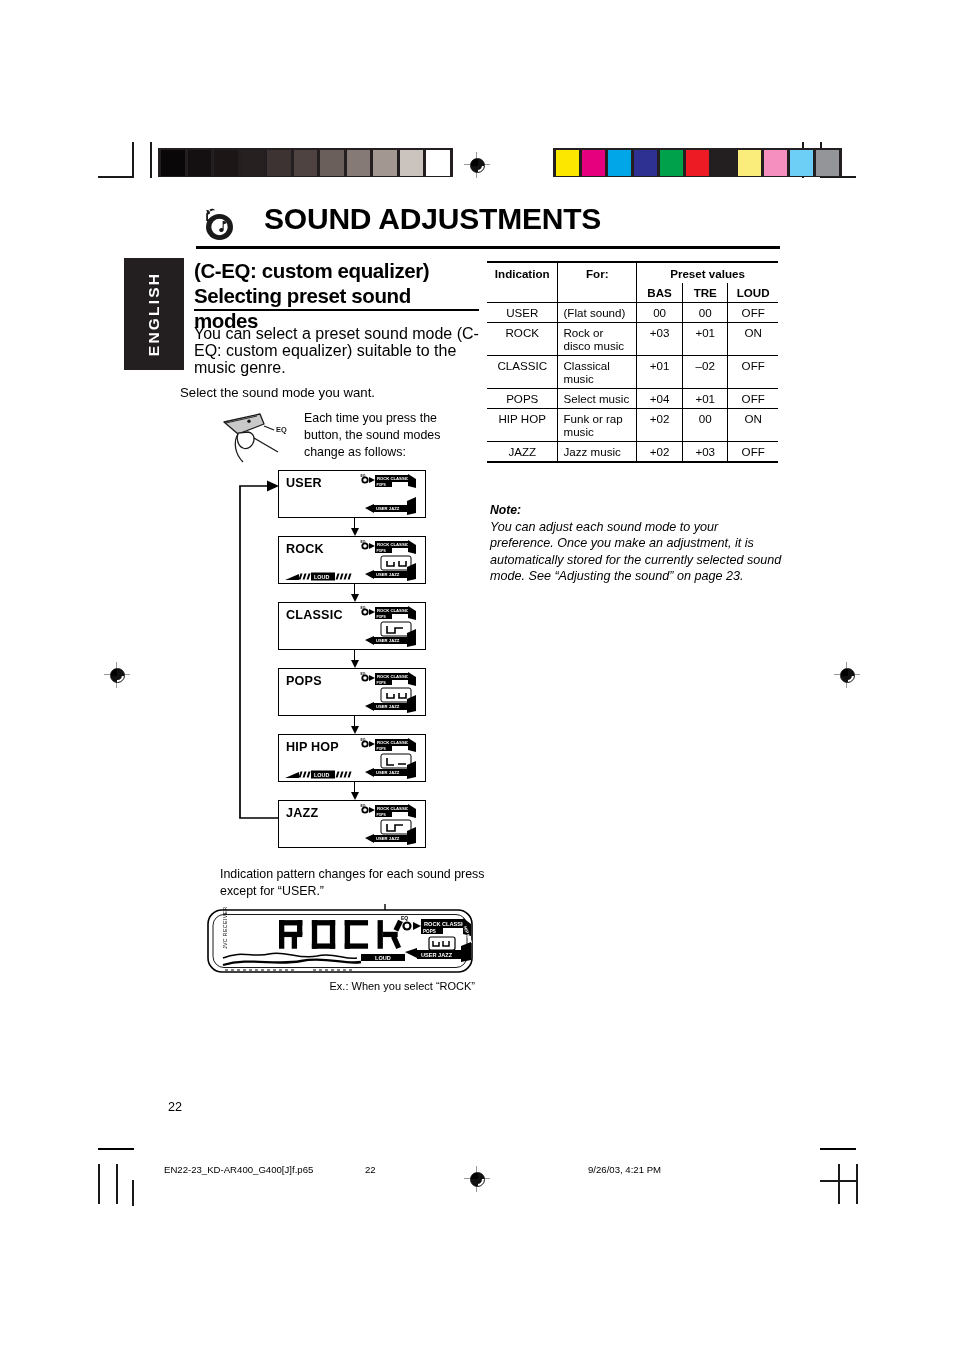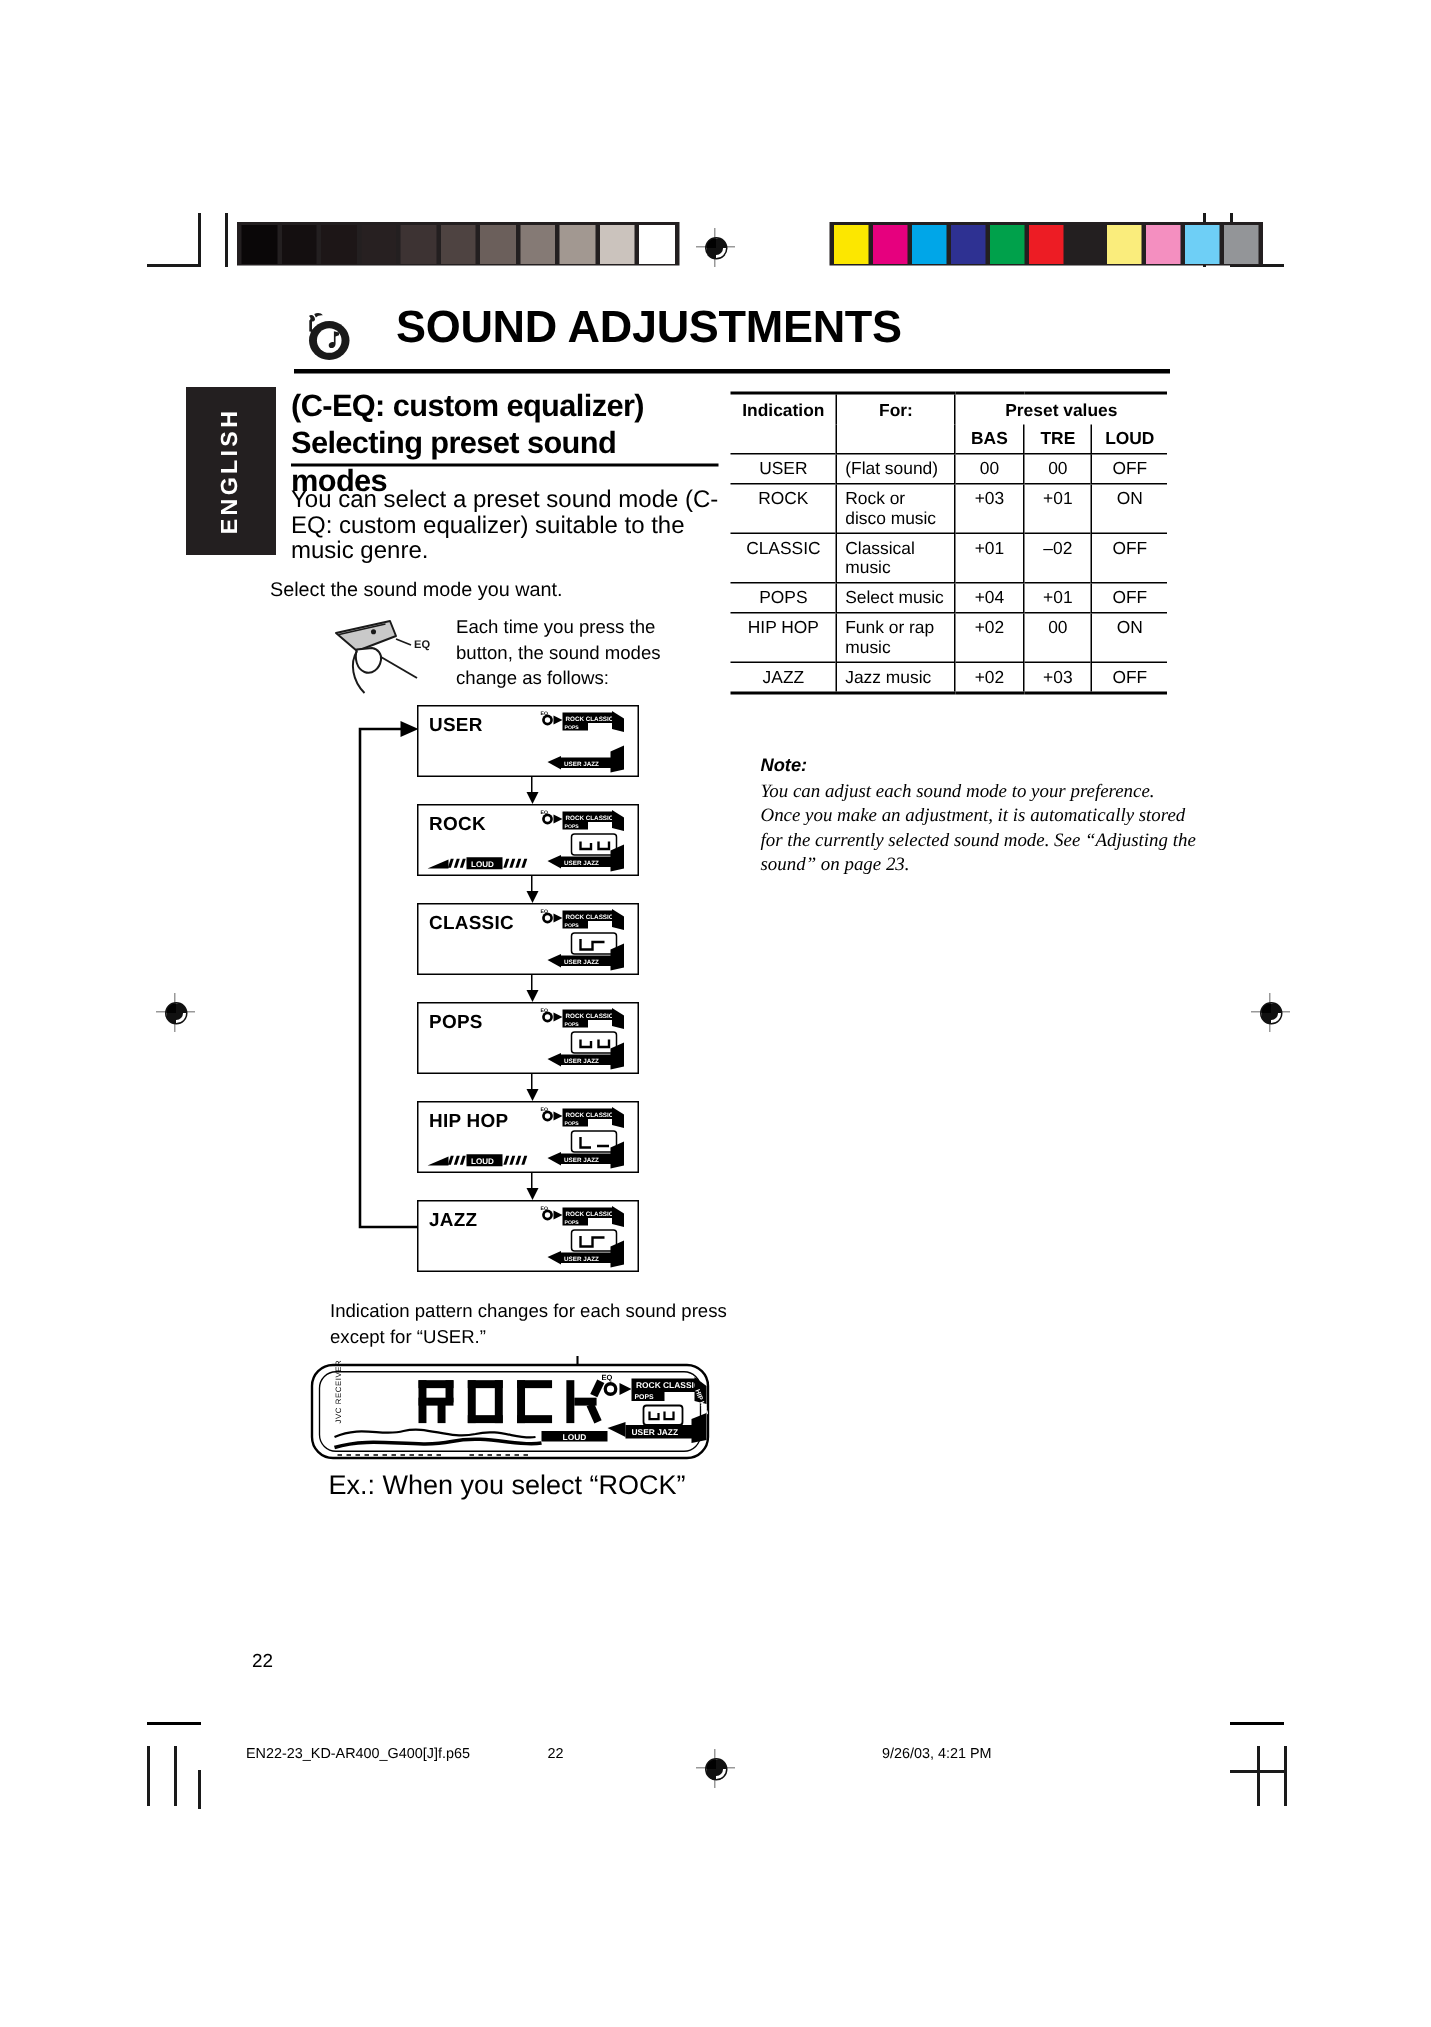--- a/index.html
+++ b/index.html
@@ -96,22 +96,22 @@
   }
   #loop-path{position:absolute;left:0;top:0;width:200px;height:380px;}
 
   
   #indication-caption{
     position:absolute;left:220px;top:866px;width:270px;
     font-size:12.4px;line-height:17px;
   }
   #big-display{position:absolute;left:205px;top:904px;width:270px;height:78px;}
   #ex-caption{
-    position:absolute;left:219px;top:980px;width:270px;text-align:left;
-    font-size:18px;
+    position:absolute;left:205px;top:980px;width:270px;text-align:right;
+    font-size:11px;
   }
 
   
   #preset-table{
     position:absolute;left:487px;top:261px;width:291px;
     border-collapse:collapse;font-size:11.6px;
   }
   #preset-table td,#preset-table th{
     border-left:1px solid #000;border-right:1px solid #000;
     padding:3px 5px;vertical-align:top;text-align:left;font-weight:normal;
@@ -123,24 +123,24 @@
   #preset-table tr.body-row:first-of-type td{border-top:1px solid #000;}
   #preset-table tr.last-row td{border-bottom:2.4px solid #000;}
   #preset-table .c-ind{width:66px;text-align:center;}
   #preset-table .c-for{width:88px;}
   #preset-table .c-num{width:45px;text-align:center;}
   #preset-table .c-loud{width:46px;text-align:center;}
   .noborder-left{border-left:none !important;}
   .noborder-right{border-right:none !important;}
 
   
-  #note-block{position:absolute;left:490px;top:503px;width:292px;margin-left:17px;}
+  #note-block{position:absolute;left:490px;top:503px;width:292px;}
   #note-label{font-family:"Liberation Sans",sans-serif;font-weight:bold;font-style:italic;font-size:12.2px;}
   #note-body{
-    font-family:Liberation Serif, serif;font-style:italic;
+    font-family:Liberation Sans, sans-serif;font-style:italic;
     font-size:12.6px;line-height:16.4px;margin-top:2px;
   }
 
   
   #page-number{position:absolute;left:168px;top:1100px;font-size:12.6px;}
   #footer-rule-l{position:absolute;left:98px;top:1148px;width:36px;height:1.6px;background:#000;}
   #footer-rule-r{position:absolute;left:820px;top:1148px;width:36px;height:1.6px;background:#000;}
   #footer-file{position:absolute;left:164px;top:1164px;font-size:9.6px;}
   #footer-page{position:absolute;left:365px;top:1164px;font-size:9.6px;}
   #footer-date{position:absolute;left:588px;top:1164px;font-size:9.6px;}

